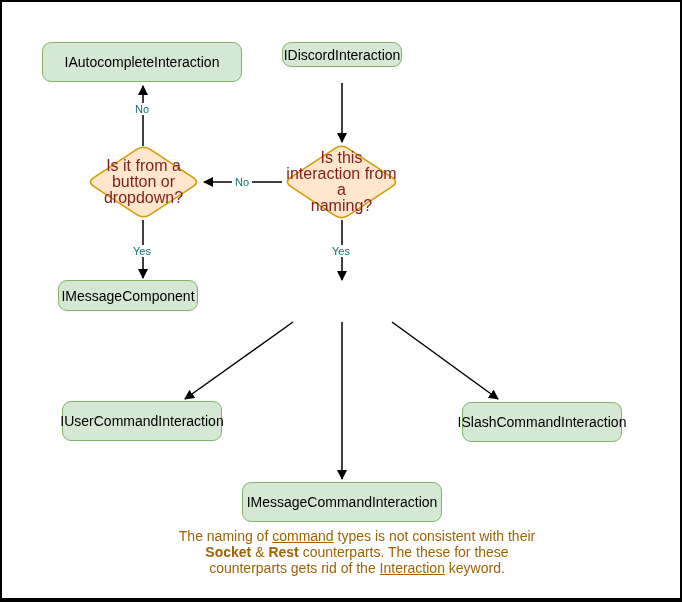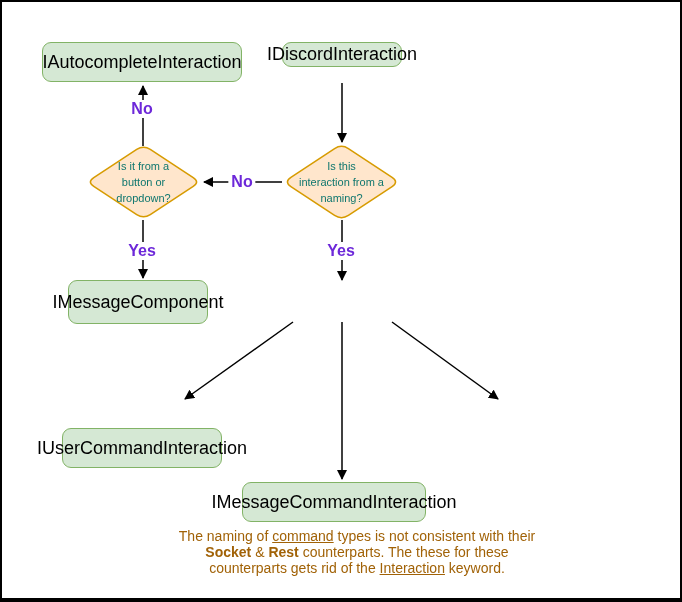--- a/index.html
+++ b/index.html
@@ -37,44 +37,43 @@
 
   .node {
     position: absolute;
     box-sizing: border-box;
     background: #d5e8d4;
     border: 1px solid #82b366;
     border-radius: 9px;
     display: flex;
     align-items: center;
     justify-content: center;
-    font-size: 18px;
+    font-size: 14px;
     color: #000000;
     text-align: center;
   }
 
   .diamond-label {
     position: absolute;
     width: 120px;
     transform: translate(-50%, -50%);
     text-align: center;
-    font-size: 11px;
+    font-size: 16px;
     line-height: 16px;
-    color: #0f766e;
+    color: #7f1d1d;
     white-space: pre-line;
   }
 
   .edge-label {
     position: absolute;
     transform: translate(-50%, -50%);
     background: #ffffff;
     padding: 0 3px;
-    font-size: 16px;
-    color: #6d28d9;
-    font-weight: bold;
+    font-size: 11px;
+    color: #0f766e;
   }
 
   .footnote {
     position: absolute;
     left: 16px;
     top: 526px;
     width: 678px;
     text-align: center;
     font-size: 14px;
     line-height: 16px;
@@ -113,27 +112,28 @@
 
     <line class="edge" x1="340" y1="320" x2="340" y2="477" marker-end="url(#arrowhead)"></line>
 
     <line class="edge" x1="390" y1="320" x2="496" y2="397" marker-end="url(#arrowhead)"></line>
   </svg>
 
   <div class="node" style="left:40px; top:40px; width:200px; height:40px;">IAutocompleteInteraction</div>
 
   <div class="node" style="left:280px; top:40px; width:120px; height:25px;">IDiscordInteraction</div>
 
-  <div class="node" style="left:66px; top:278px; width:140px; height:44px;">IMessageComponent</div>
+  <div class="node" style="left:56px; top:278px; width:140px; height:31px;">IMessageComponent</div>
 
 
-  <div class="node" style="left:60px; top:399px; width:160px; height:40px;margin-top:27px;">IUserCommandInteraction</div>
+  <div class="node" style="left:60px; top:399px; width:160px; height:40px;">IUserCommandInteraction</div>
 
+  <div class="node" style="left:460px; top:400px; width:160px; height:40px;">ISlashCommandInteraction</div>
 
-  <div class="node" style="left:240px; top:480px; width:184px; height:40px;">IMessageCommandInteraction</div>
+  <div class="node" style="left:240px; top:480px; width:200px; height:40px;">IMessageCommandInteraction</div>
 
   <div class="diamond-label" style="left:141.5px; top:180px;">Is it from a
 button or
 dropdown?</div>
 
   <div class="diamond-label" style="left:339.5px; top:180px;">Is this
 interaction from a
 naming?</div>
 
   <div class="edge-label" style="left:140px; top:107px;">No</div>

